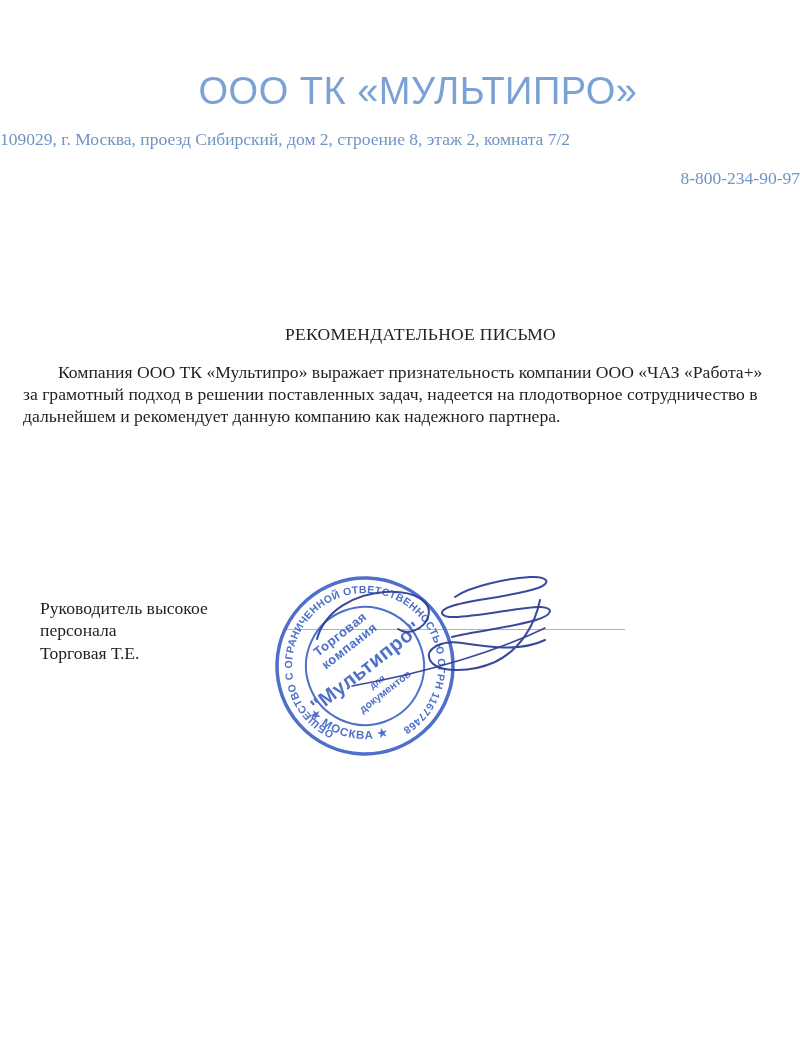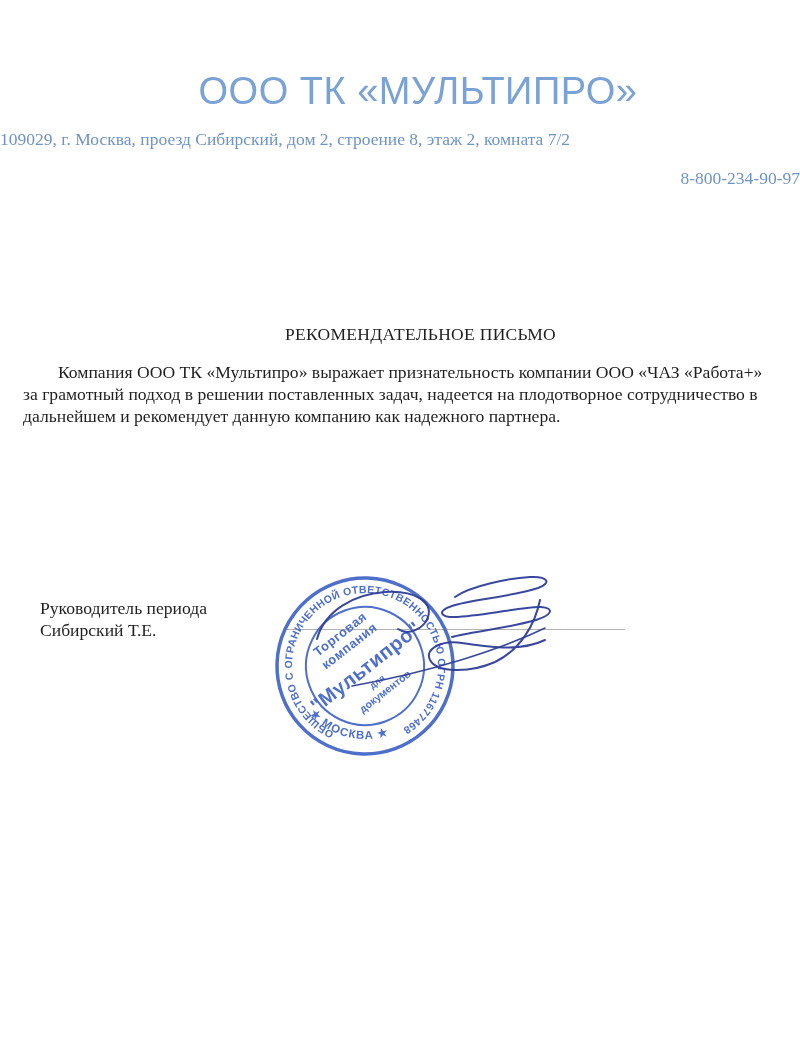--- a/index.html
+++ b/index.html
@@ -77,22 +77,23 @@
     <div class="phone">8-800-234-90-97</div>
   </div>
 
   <div class="doc-title">РЕКОМЕНДАТЕЛЬНОЕ ПИСЬМО</div>
 
   <div class="letter-text">
     <p>Компания ООО ТК «Мультипро» выражает признательность компании ООО «ЧАЗ «Работа+» за грамотный подход в решении поставленных задач, надеется на плодотворное сотрудничество в дальнейшем и рекомендует данную компанию как надежного партнера.</p>
   </div>
 
   <div class="signer">
-    <div>Руководитель периода</div>
-    <div>Сибирский Т.Е.</div>
+    <div>Руководитель высокое</div>
+    <div>персонала</div>
+    <div>Торговая Т.Е.</div>
   </div>
 
   <div class="sig-line"></div>
 
   <svg class="stamp-svg" width="400" height="230" viewBox="0 0 400 230" aria-hidden="true">
 
     <g class="stamp" transform="rotate(-20 115 126)">
       <circle class="circle-outer" cx="115" cy="126" r="88"></circle>
       <circle class="circle-inner" cx="115" cy="126" r="59"></circle>
       <defs>

